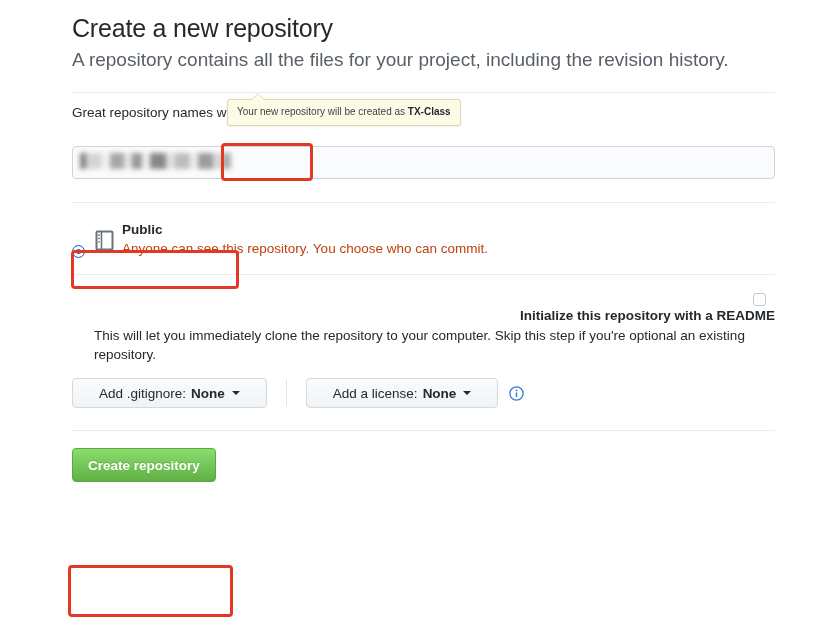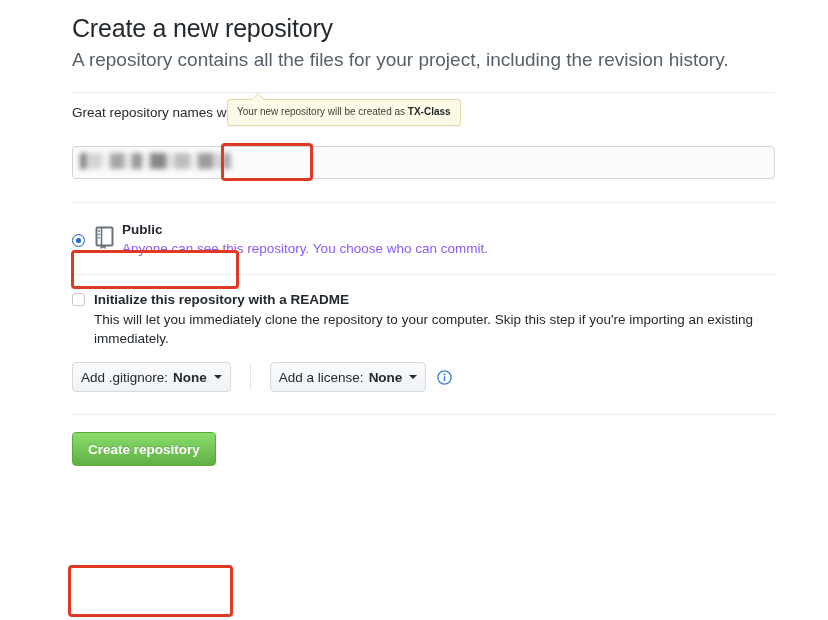--- a/index.html
+++ b/index.html
@@ -225,21 +225,21 @@
         #d6d6d6 133px 142px, #a2a2a2 142px 151px);
     filter: blur(2.4px);
     opacity: .88;
   }
   .rule-desc { margin-top: 23px; }
 
   
   .vis-section { margin-top: 17px; }
   .vis-option {
     display: flex;
-    align-items: center;
+    align-items: flex-end;
     margin-bottom: 16px;
   }
   .radio {
     width: 13px; height: 13px;
     border-radius: 50%;
     border: 1px solid #b9bfc5;
     background: #fff;
     margin: 3px 9px 0 0;
     flex: none;
     box-sizing: border-box;
@@ -253,31 +253,32 @@
   .vis-icon { width: 26px; flex: none; margin-top: 1px; }
   .vis-body { margin-left: 2px; }
   .vis-title {
     font-size: 13.5px;
     font-weight: bold;
     color: #24292e;
     line-height: 17px;
   }
   .vis-desc {
     font-size: 13.5px;
-    color: #8b5cf6;
+    color: #c2410c;
     line-height: 19px;
     margin-top: 1px;
   }
   .rule-vis { margin-top: 8px; }
 
   
   .readme-section { margin-top: 15px; }
   .readme-head {
     display: flex;
-    align-items: flex-start;
+    align-items: flex-end;
+    flex-direction: column;
   }
   .checkbox {
     width: 13px; height: 13px;
     border: 1px solid #c3c8cd;
     border-radius: 3px;
     background: #fff;
     margin: 3px 9px 0 0;
     flex: none;
     box-sizing: border-box;
     cursor: pointer;
@@ -301,21 +302,21 @@
   .drop-row {
     display: flex;
     align-items: center;
     margin-top: 14px;
   }
   .select-btn {
     display: inline-flex;
     align-items: center;
     gap: 5px;
     height: 30px;
-    padding: 0 8px;
+    padding: 0 26px;
     background: linear-gradient(#fafbfc, #eff3f6);
     border: 1px solid #d5d9dd;
     border-radius: 4px;
     font-size: 13.5px;
     color: #24292e;
     box-sizing: border-box;
     cursor: pointer;
     white-space: nowrap;
   }
   .select-btn .val { font-weight: bold; }
@@ -404,21 +405,21 @@
 
 
     </div>
     <hr class="rule rule-vis">
 
     <div class="readme-section">
       <div class="readme-head">
         <span class="checkbox"></span>
         <span class="readme-title">Initialize this repository with a README</span>
       </div>
-      <div class="readme-desc">This will let you immediately clone the repository to your computer. Skip this step if you're importing an existing immediately.</div>
+      <div class="readme-desc">This will let you immediately clone the repository to your computer. Skip this step if you're optional an existing repository.</div>
 
       <div class="drop-row">
         <button class="select-btn">
           <span>Add .gitignore:</span>
           <span class="val">None</span>
           <span class="caret"></span>
         </button>
 
         <span class="vsep"></span>
 

